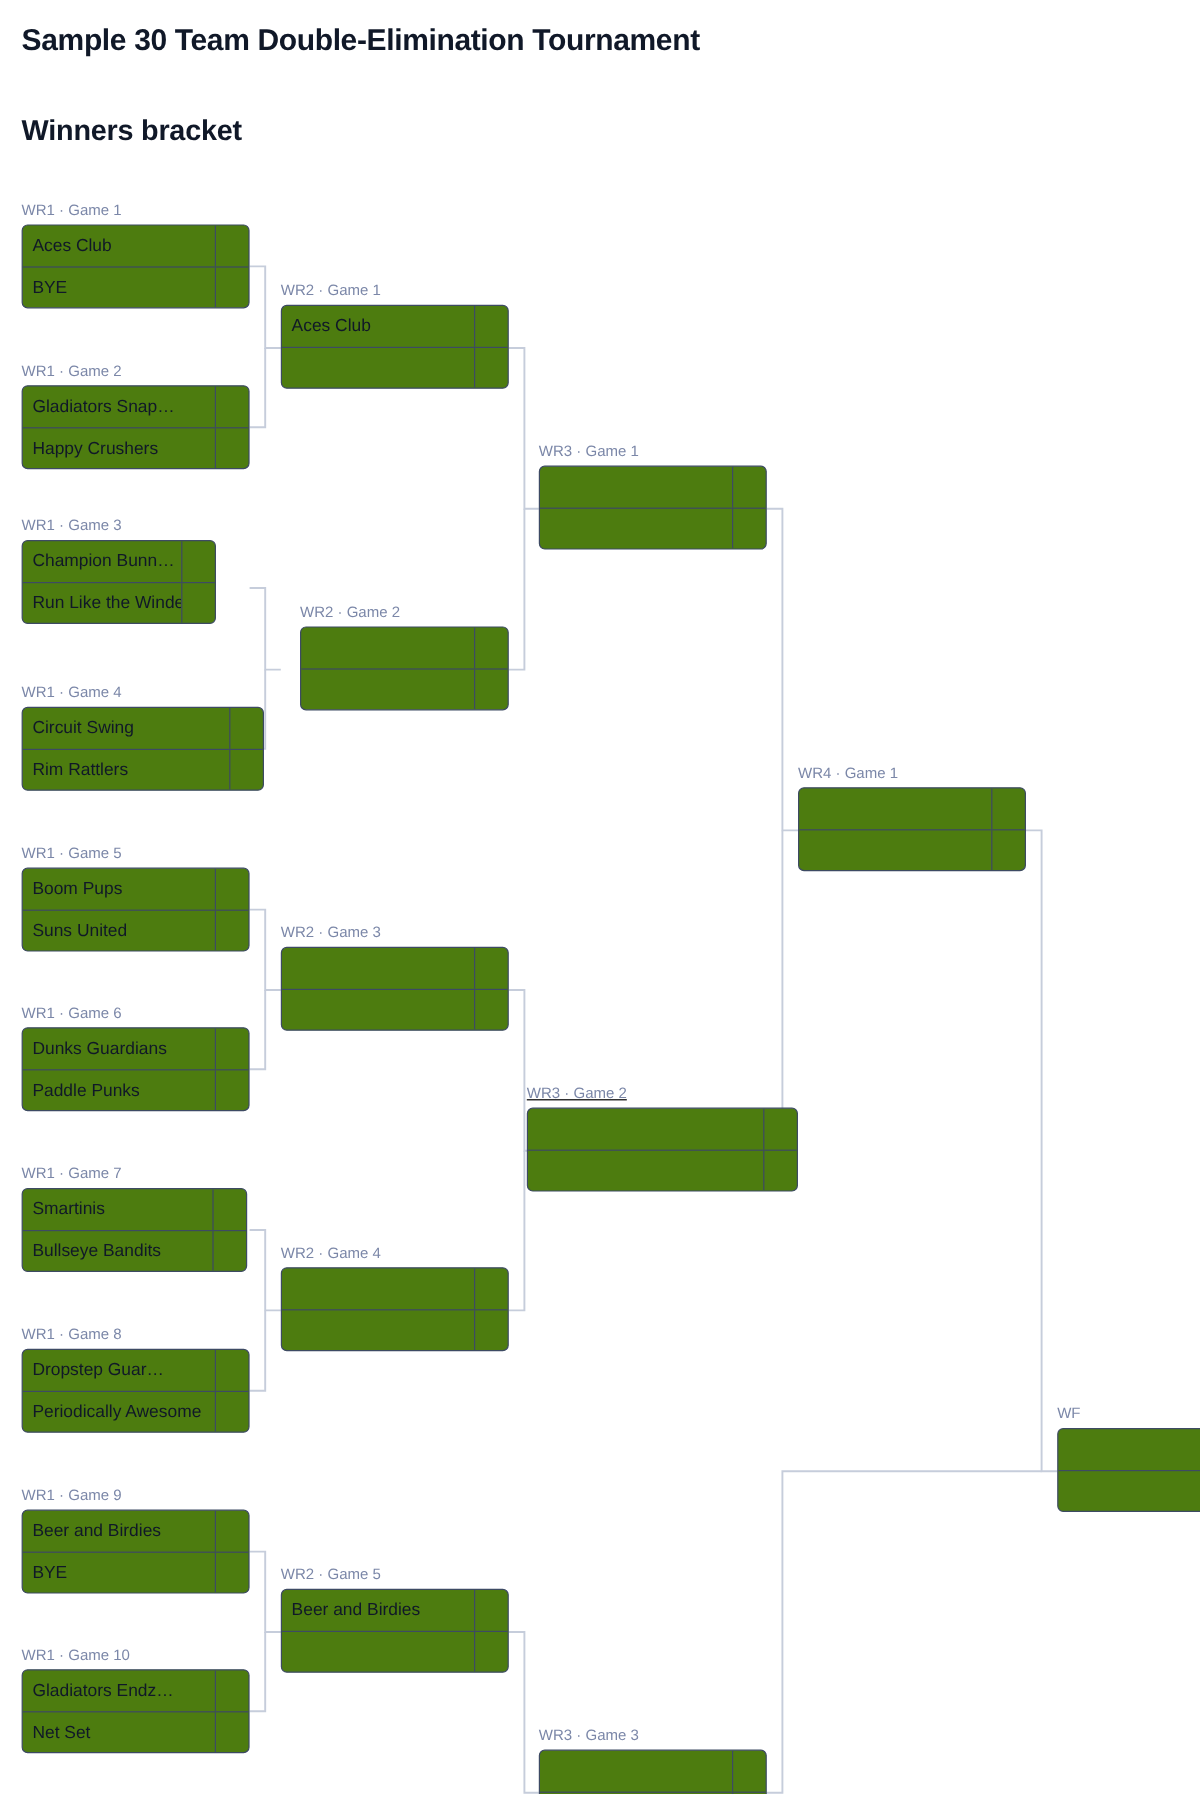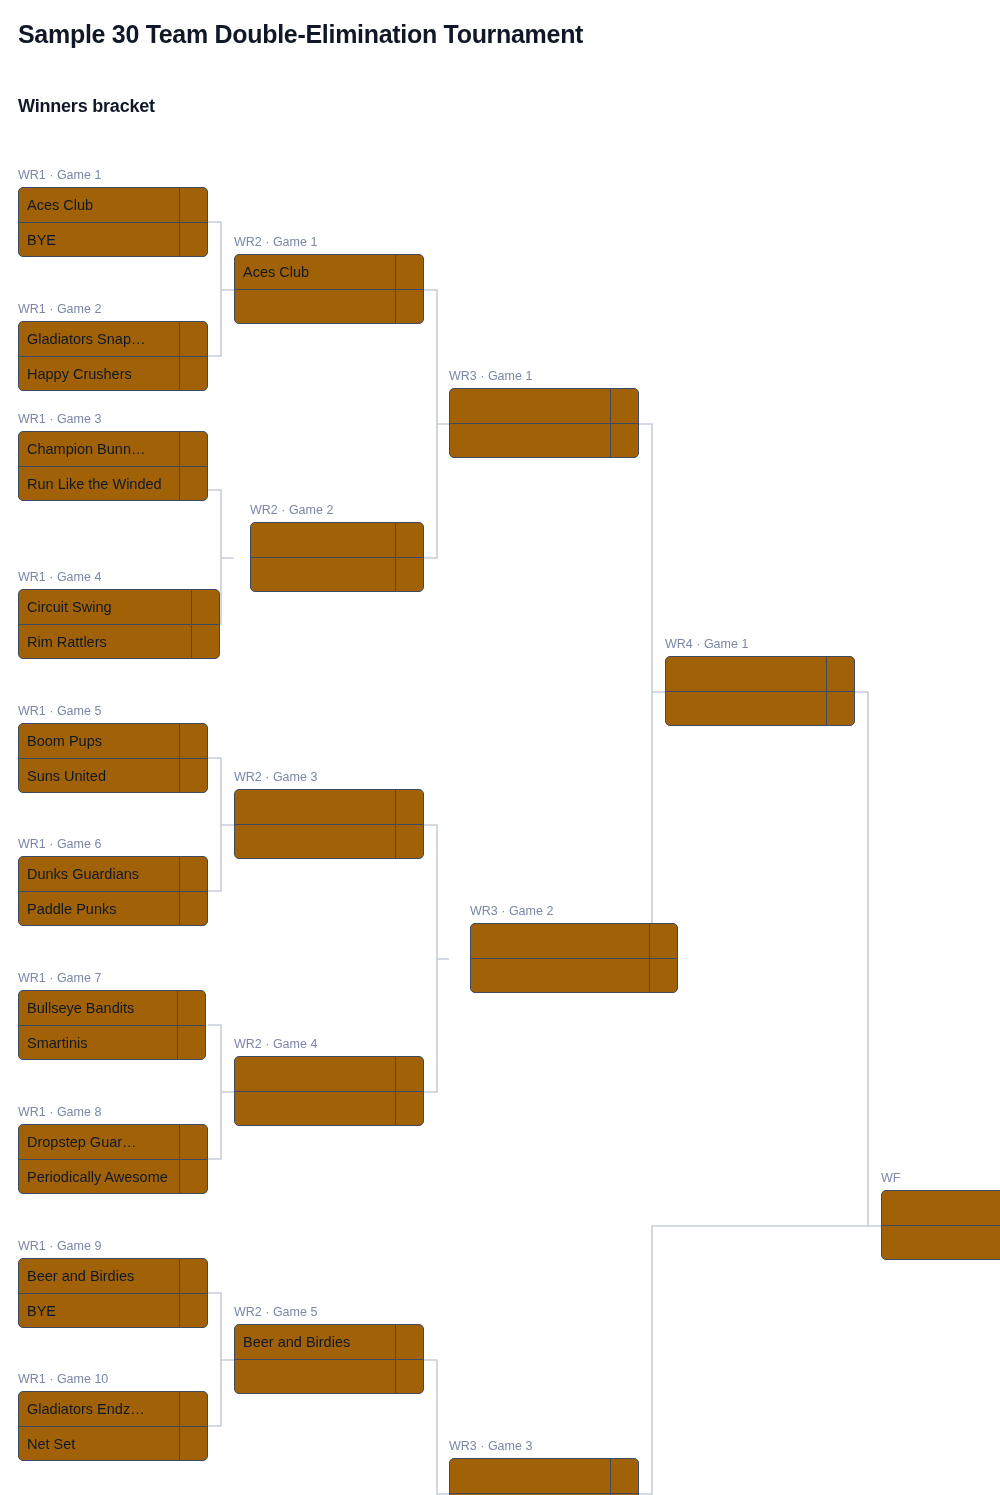--- a/index.html
+++ b/index.html
@@ -18,21 +18,21 @@
     position: absolute;
     left: 18px; top: 20px;
     font-size: 25px;
     font-weight: bold;
     color: #101828;
     letter-spacing: -0.3px;
   }
   .section-title {
     position: absolute;
     left: 18px; top: 96px;
-    font-size: 18px;
+    font-size: 24px;
     font-weight: bold;
     color: #101828;
     letter-spacing: -0.2px;
     text-align: center;
   }
   .bracket-canvas {
     position: absolute;
     left: 0; top: 0;
     width: 1000px; height: 1495px;
   }
@@ -49,21 +49,21 @@
     font-size: 12.5px;
     color: #7b87a8;
     margin-bottom: 4px;
     height: 16px;
     line-height: 16px;
     white-space: nowrap;
   }
   .match-box {
     border: 1.6px solid #3d4a63;
     border-radius: 5px;
-    background: #a16207;
+    background: #4d7c0f;
     overflow: hidden;
   }
   .slot {
     display: flex;
     align-items: stretch;
     height: 34px;
   }
   .slot + .slot {
     border-top: 1.6px solid #3d4a63;
   }
@@ -139,21 +139,21 @@
             <div class="slot">
               <div class="slot-name">Gladiators Snap…</div>
               <div class="slot-score"></div>
             </div>
             <div class="slot">
               <div class="slot-name">Happy Crushers</div>
               <div class="slot-score"></div>
             </div>
           </div>
         </div>
-        <div class="match" style="left: 18px; top: 411px; width: 190px;">
+        <div class="match" style="left: 18px; top: 430px; width: 162px;">
           <div class="match-label">WR1 · Game 3</div>
           <div class="match-box">
             <div class="slot">
               <div class="slot-name">Champion Bunn…</div>
               <div class="slot-score"></div>
             </div>
             <div class="slot">
               <div class="slot-name">Run Like the Winded</div>
               <div class="slot-score"></div>
             </div>
@@ -195,25 +195,25 @@
             <div class="slot">
               <div class="slot-name">Paddle Punks</div>
               <div class="slot-score"></div>
             </div>
           </div>
         </div>
         <div class="match" style="left: 18px; top: 970px; width: 188px;">
           <div class="match-label">WR1 · Game 7</div>
           <div class="match-box">
             <div class="slot">
+              <div class="slot-name">Smartinis</div>
+              <div class="slot-score"></div>
+            </div>
+            <div class="slot">
               <div class="slot-name">Bullseye Bandits</div>
-              <div class="slot-score"></div>
-            </div>
-            <div class="slot">
-              <div class="slot-name">Smartinis</div>
               <div class="slot-score"></div>
             </div>
           </div>
         </div>
         <div class="match" style="left: 18px; top: 1104px; width: 190px;">
           <div class="match-label">WR1 · Game 8</div>
           <div class="match-box">
             <div class="slot">
               <div class="slot-name">Dropstep Guar…</div>
               <div class="slot-score"></div>
@@ -321,21 +321,21 @@
             <div class="slot">
               <div class="slot-name"></div>
               <div class="slot-score"></div>
             </div>
             <div class="slot">
               <div class="slot-name"></div>
               <div class="slot-score"></div>
             </div>
           </div>
         </div>
-        <div class="match" style="left: 470px; top: 903px; width: 208px;">
+        <div class="match" style="left: 439px; top: 903px; width: 226px; text-decoration: underline;">
           <div class="match-label">WR3 · Game 2</div>
           <div class="match-box">
             <div class="slot">
               <div class="slot-name"></div>
               <div class="slot-score"></div>
             </div>
             <div class="slot">
               <div class="slot-name"></div>
               <div class="slot-score"></div>
             </div>

